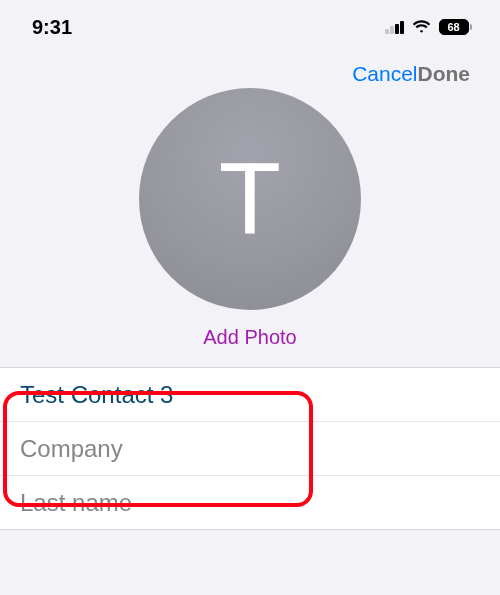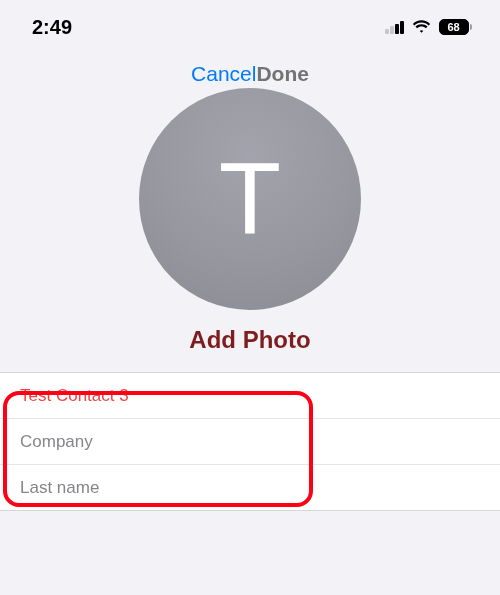--- a/index.html
+++ b/index.html
@@ -79,23 +79,23 @@
     }
     .battery-cap {
       width: 2px;
       height: 6px;
       background: #9e9ea2;
       border-radius: 0 2px 2px 0;
       margin-left: 1.5px;
     }
     .nav-bar {
       display: flex;
-      justify-content: center;
-      align-items: center;
-      padding: 14px 22px 10px 22px;
+      justify-content: flex-end;
+      align-items: center;
+      padding: 14px 30px 10px 22px;
     }
     .cancel-btn {
       color: #007aff;
       font-size: 21px;
       font-weight: 400;
       background: none;
       border: none;
       cursor: pointer;
     }
     .done-btn {
@@ -122,23 +122,23 @@
       justify-content: center;
       margin-top: -8px;
     }
     .avatar-letter {
       color: #fff;
       font-size: 102px;
       font-weight: 500;
       line-height: 1;
     }
     .add-photo {
-      color: #7f1d1d;
-      font-size: 24px;
-      font-weight: 700;
+      color: #a21caf;
+      font-size: 20px;
+      font-weight: 400;
       margin-top: 16px;
       background: none;
       border: none;
       cursor: pointer;
     }
     .form-section {
       background: #fff;
       border-top: 1px solid #d6d6d9;
       border-bottom: 1px solid #d6d6d9;
     }
@@ -147,43 +147,43 @@
       border-bottom: 1px solid #e5e5e8;
       position: relative;
     }
     .form-row:last-child {
       border-bottom: none;
     }
     .form-input {
       width: 100%;
       border: none;
       background: transparent;
-      font-size: 17px;
-      color: #ef4444;
+      font-size: 24px;
+      color: #0c4a6e;
       outline: none;
     }
     .form-input::placeholder {
       color: #86868a;
     }
     .highlight-box {
       position: absolute;
       border: 4px solid #ff0014;
       border-radius: 16px;
       pointer-events: none;
       left: 3px;
       top: 391px;
       width: 310px;
       height: 116px;
     }
   </style>
 </head>
 <body>
 
 <div class="status-bar">
-  <div class="status-time">2:49</div>
+  <div class="status-time">9:31</div>
   <div class="status-right">
     <span class="signal-icon">
       <span class="signal-bar dim sb1"></span>
       <span class="signal-bar dim sb2"></span>
       <span class="signal-bar sb3"></span>
       <span class="signal-bar sb4"></span>
     </span>
     <span class="wifi-icon">
       <svg viewBox="0 0 20 14">
           <path fill="#000" d="M10 2.3c2.9 0 5.6 1.1 7.6 3l1.5-1.5C16.7 1.4 13.5 0 10 0S3.3 1.4.9 3.8l1.5 1.5C4.4 3.4 7.1 2.3 10 2.3zm0 4.1c1.8 0 3.4.7 4.7 1.8l1.6-1.6C14.5 5 12.3 4.2 10 4.2S5.5 5 3.7 6.6l1.6 1.6C6.6 7.1 8.2 6.4 10 6.4zm0 4.1c.7 0 1.3.3 1.8.7L10 13l-1.8-1.8c.5-.4 1.1-.7 1.8-.7z"></path>

